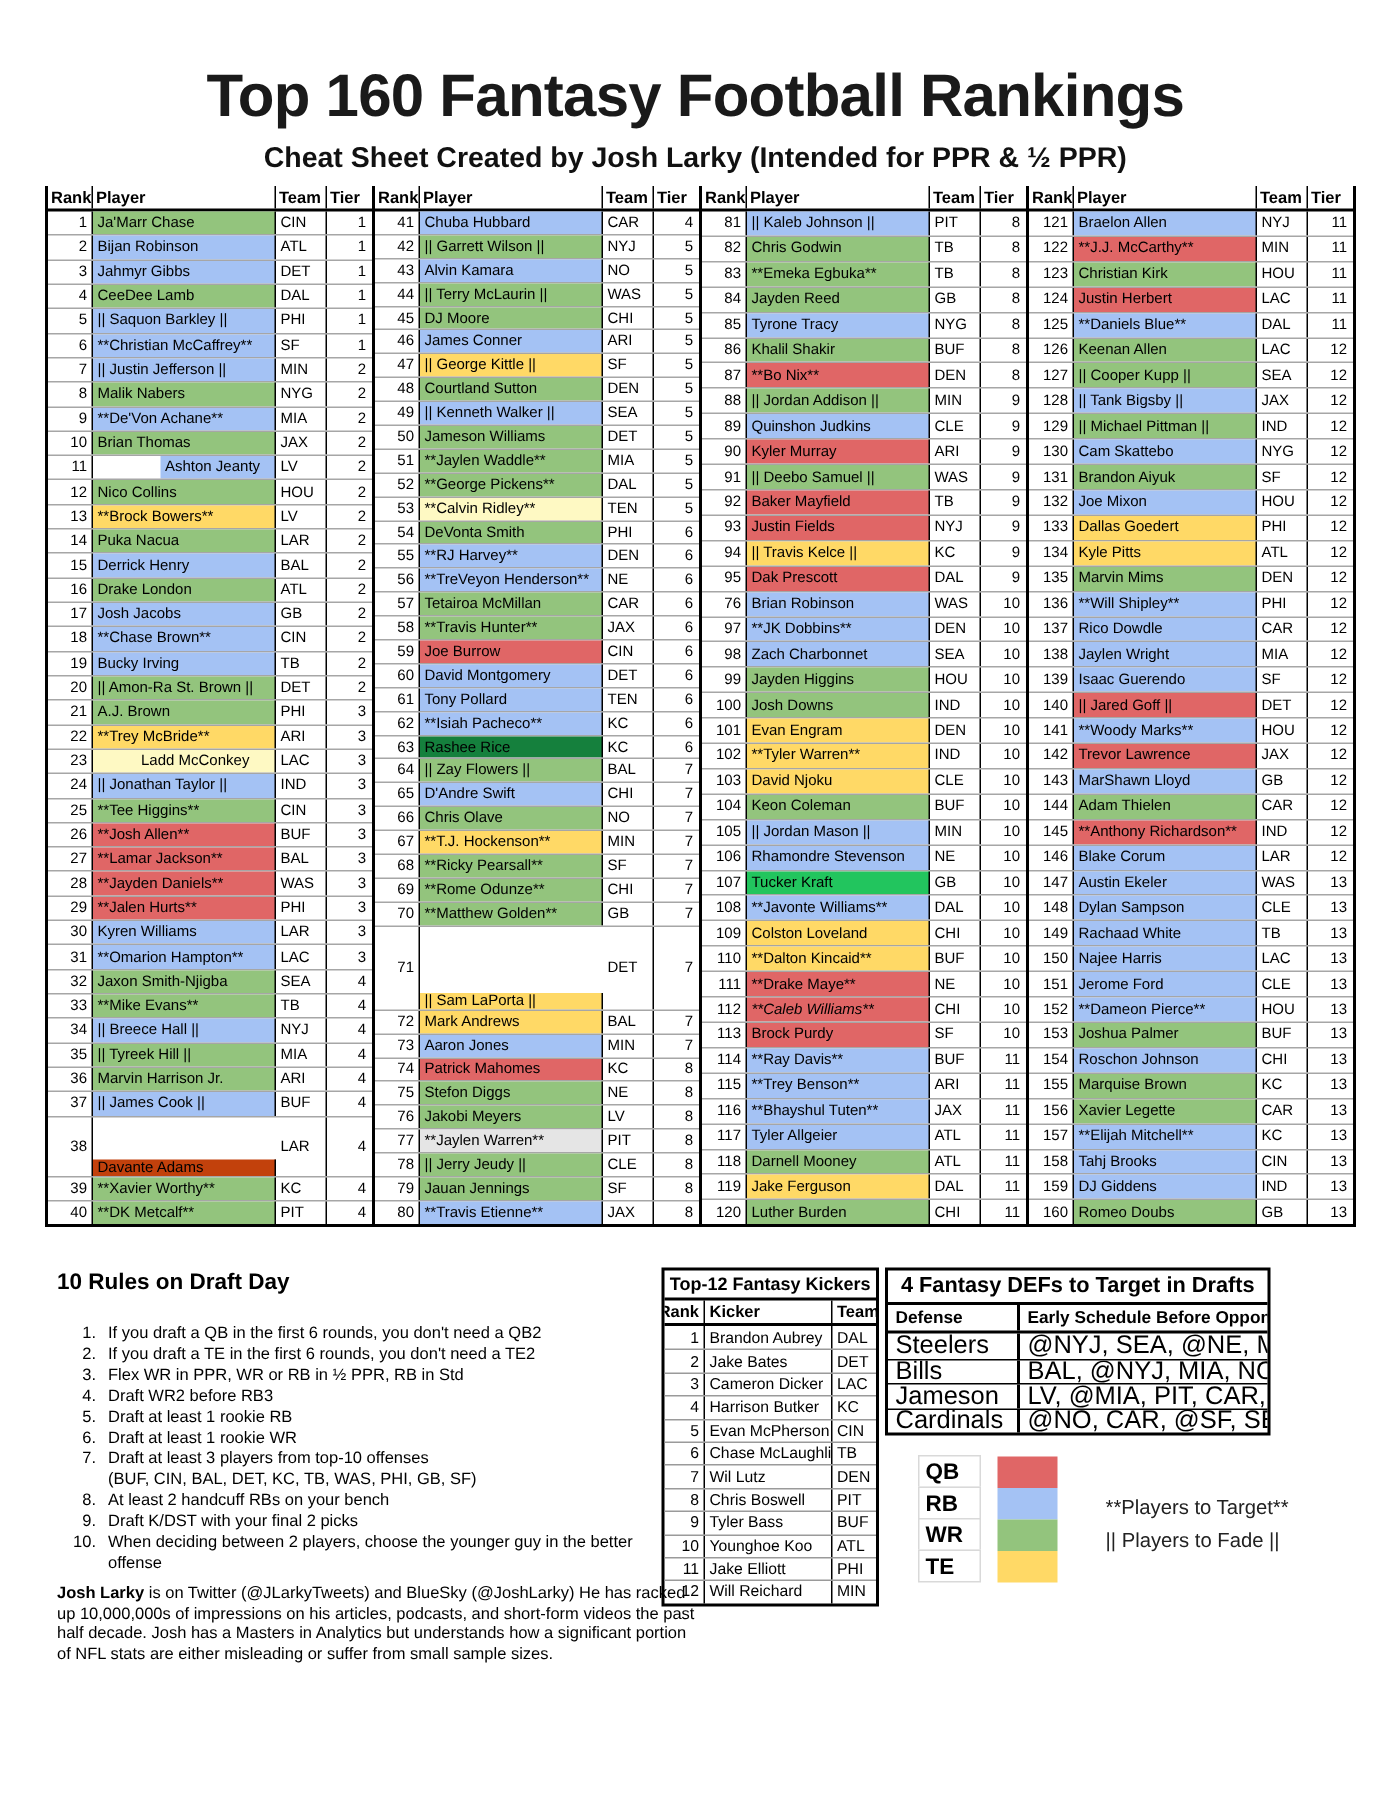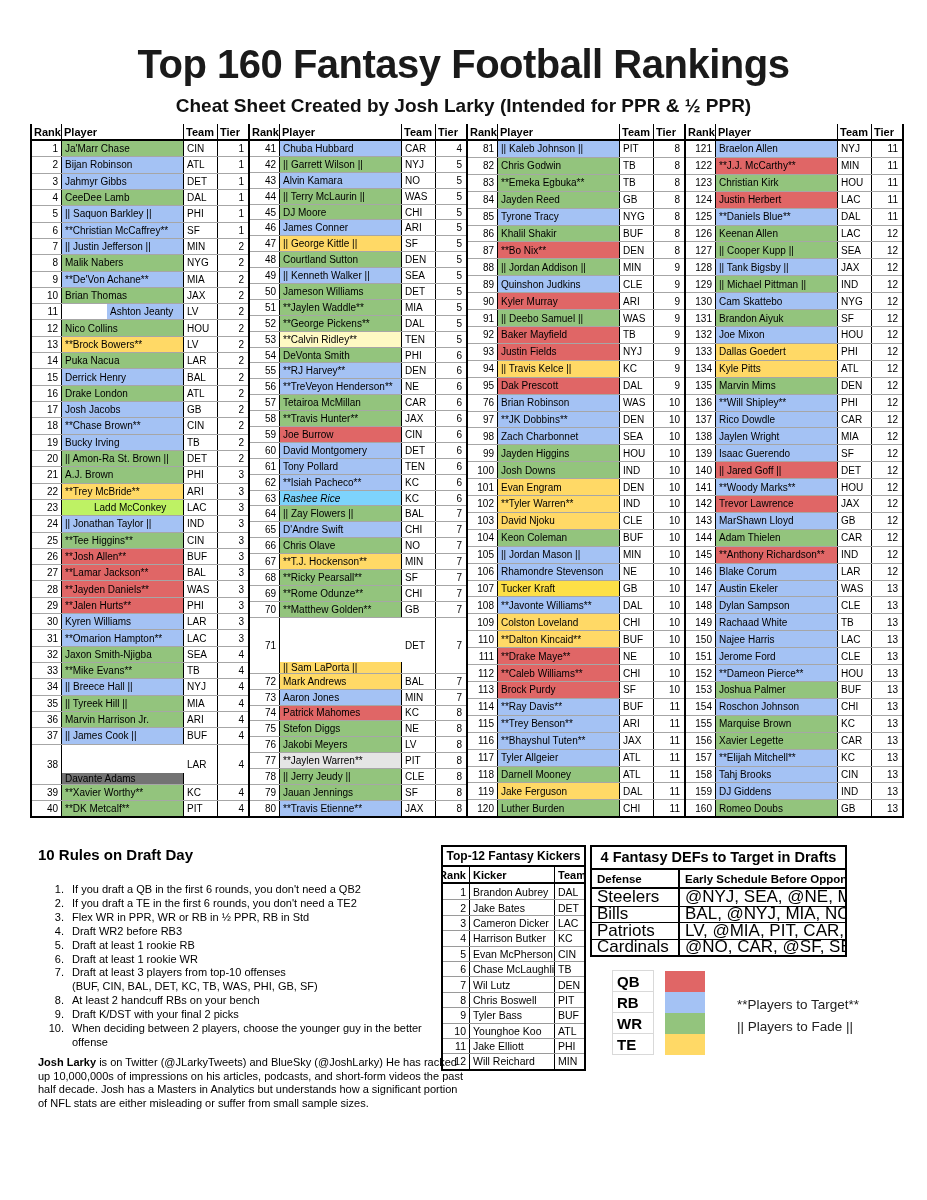--- a/index.html
+++ b/index.html
@@ -203,21 +203,21 @@
           <div class="cell c-tier">3</div>
         </div>
         <div class="p-row">
           <div class="cell c-rank">22</div>
           <div class="cell c-player" style="background: rgb(255, 217, 102);">**Trey McBride**</div>
           <div class="cell c-team">ARI</div>
           <div class="cell c-tier">3</div>
         </div>
         <div class="p-row">
           <div class="cell c-rank">23</div>
-          <div class="cell c-player" style="background: #bef264; padding-left: 32px;">Ladd McConkey</div>
+          <div class="cell c-player" style="background: #fef9c3; padding-left: 32px;">Ladd McConkey</div>
           <div class="cell c-team">LAC</div>
           <div class="cell c-tier">3</div>
         </div>
         <div class="p-row">
           <div class="cell c-rank">24</div>
           <div class="cell c-player" style="background: rgb(164, 194, 244);">|| Jonathan Taylor ||</div>
           <div class="cell c-team">IND</div>
           <div class="cell c-tier">3</div>
         </div>
         <div class="p-row">
@@ -293,21 +293,21 @@
           <div class="cell c-tier">4</div>
         </div>
         <div class="p-row">
           <div class="cell c-rank">37</div>
           <div class="cell c-player" style="background: rgb(164, 194, 244);">|| James Cook ||</div>
           <div class="cell c-team">BUF</div>
           <div class="cell c-tier">4</div>
         </div>
         <div class="p-row">
           <div class="cell c-rank">38</div>
-          <div class="cell c-player" style="background: #737373; margin-top: 28px;">Davante Adams</div>
+          <div class="cell c-player" style="background: #c2410c; margin-top: 28px;">Davante Adams</div>
           <div class="cell c-team">LAR</div>
           <div class="cell c-tier">4</div>
         </div>
         <div class="p-row">
           <div class="cell c-rank">39</div>
           <div class="cell c-player" style="background: rgb(147, 196, 125);">**Xavier Worthy**</div>
           <div class="cell c-team">KC</div>
           <div class="cell c-tier">4</div>
         </div>
         <div class="p-row">
@@ -451,21 +451,21 @@
           <div class="cell c-tier">6</div>
         </div>
         <div class="p-row">
           <div class="cell c-rank">62</div>
           <div class="cell c-player" style="background: rgb(164, 194, 244);">**Isiah Pacheco**</div>
           <div class="cell c-team">KC</div>
           <div class="cell c-tier">6</div>
         </div>
         <div class="p-row">
           <div class="cell c-rank">63</div>
-          <div class="cell c-player" style="background: #7dd3fc; font-style: italic;">Rashee Rice</div>
+          <div class="cell c-player" style="background: #15803d;">Rashee Rice</div>
           <div class="cell c-team">KC</div>
           <div class="cell c-tier">6</div>
         </div>
         <div class="p-row">
           <div class="cell c-rank">64</div>
           <div class="cell c-player" style="background: rgb(147, 196, 125);">|| Zay Flowers ||</div>
           <div class="cell c-team">BAL</div>
           <div class="cell c-tier">7</div>
         </div>
         <div class="p-row">
@@ -723,21 +723,21 @@
           <div class="cell c-tier">10</div>
         </div>
         <div class="p-row">
           <div class="cell c-rank">106</div>
           <div class="cell c-player" style="background: rgb(164, 194, 244);">Rhamondre Stevenson</div>
           <div class="cell c-team">NE</div>
           <div class="cell c-tier">10</div>
         </div>
         <div class="p-row">
           <div class="cell c-rank">107</div>
-          <div class="cell c-player" style="background: #fde047;">Tucker Kraft</div>
+          <div class="cell c-player" style="background: #22c55e;">Tucker Kraft</div>
           <div class="cell c-team">GB</div>
           <div class="cell c-tier">10</div>
         </div>
         <div class="p-row">
           <div class="cell c-rank">108</div>
           <div class="cell c-player" style="background: rgb(164, 194, 244);">**Javonte Williams**</div>
           <div class="cell c-team">DAL</div>
           <div class="cell c-tier">10</div>
         </div>
         <div class="p-row">
@@ -753,21 +753,21 @@
           <div class="cell c-tier">10</div>
         </div>
         <div class="p-row">
           <div class="cell c-rank">111</div>
           <div class="cell c-player" style="background: rgb(224, 102, 102);">**Drake Maye**</div>
           <div class="cell c-team">NE</div>
           <div class="cell c-tier">10</div>
         </div>
         <div class="p-row">
           <div class="cell c-rank">112</div>
-          <div class="cell c-player" style="background: rgb(224, 102, 102);">**Caleb Williams**</div>
+          <div class="cell c-player" style="background: rgb(224, 102, 102); font-style: italic;">**Caleb Williams**</div>
           <div class="cell c-team">CHI</div>
           <div class="cell c-tier">10</div>
         </div>
         <div class="p-row">
           <div class="cell c-rank">113</div>
           <div class="cell c-player" style="background: rgb(224, 102, 102);">Brock Purdy</div>
           <div class="cell c-team">SF</div>
           <div class="cell c-tier">10</div>
         </div>
         <div class="p-row">
@@ -1193,21 +1193,21 @@
     <div id="defs-body">
         <div class="d-row">
           <div class="dc dc-def">Steelers</div>
           <div class="dc">@NYJ, SEA, @NE, MIN, BYE, CLE</div>
         </div>
         <div class="d-row">
           <div class="dc dc-def">Bills</div>
           <div class="dc">BAL, @NYJ, MIA, NO, NE, @ATL, BYE, @CAR</div>
         </div>
         <div class="d-row">
-          <div class="dc dc-def">Patriots</div>
+          <div class="dc dc-def">Jameson</div>
           <div class="dc">LV, @MIA, PIT, CAR, @BUF, @NO, @TEN, CLE</div>
         </div>
         <div class="d-row">
           <div class="dc dc-def">Cardinals</div>
           <div class="dc">@NO, CAR, @SF, SEA, TEN, @IND</div>
         </div>
       </div>
   </div>
 
   <div id="legend">

